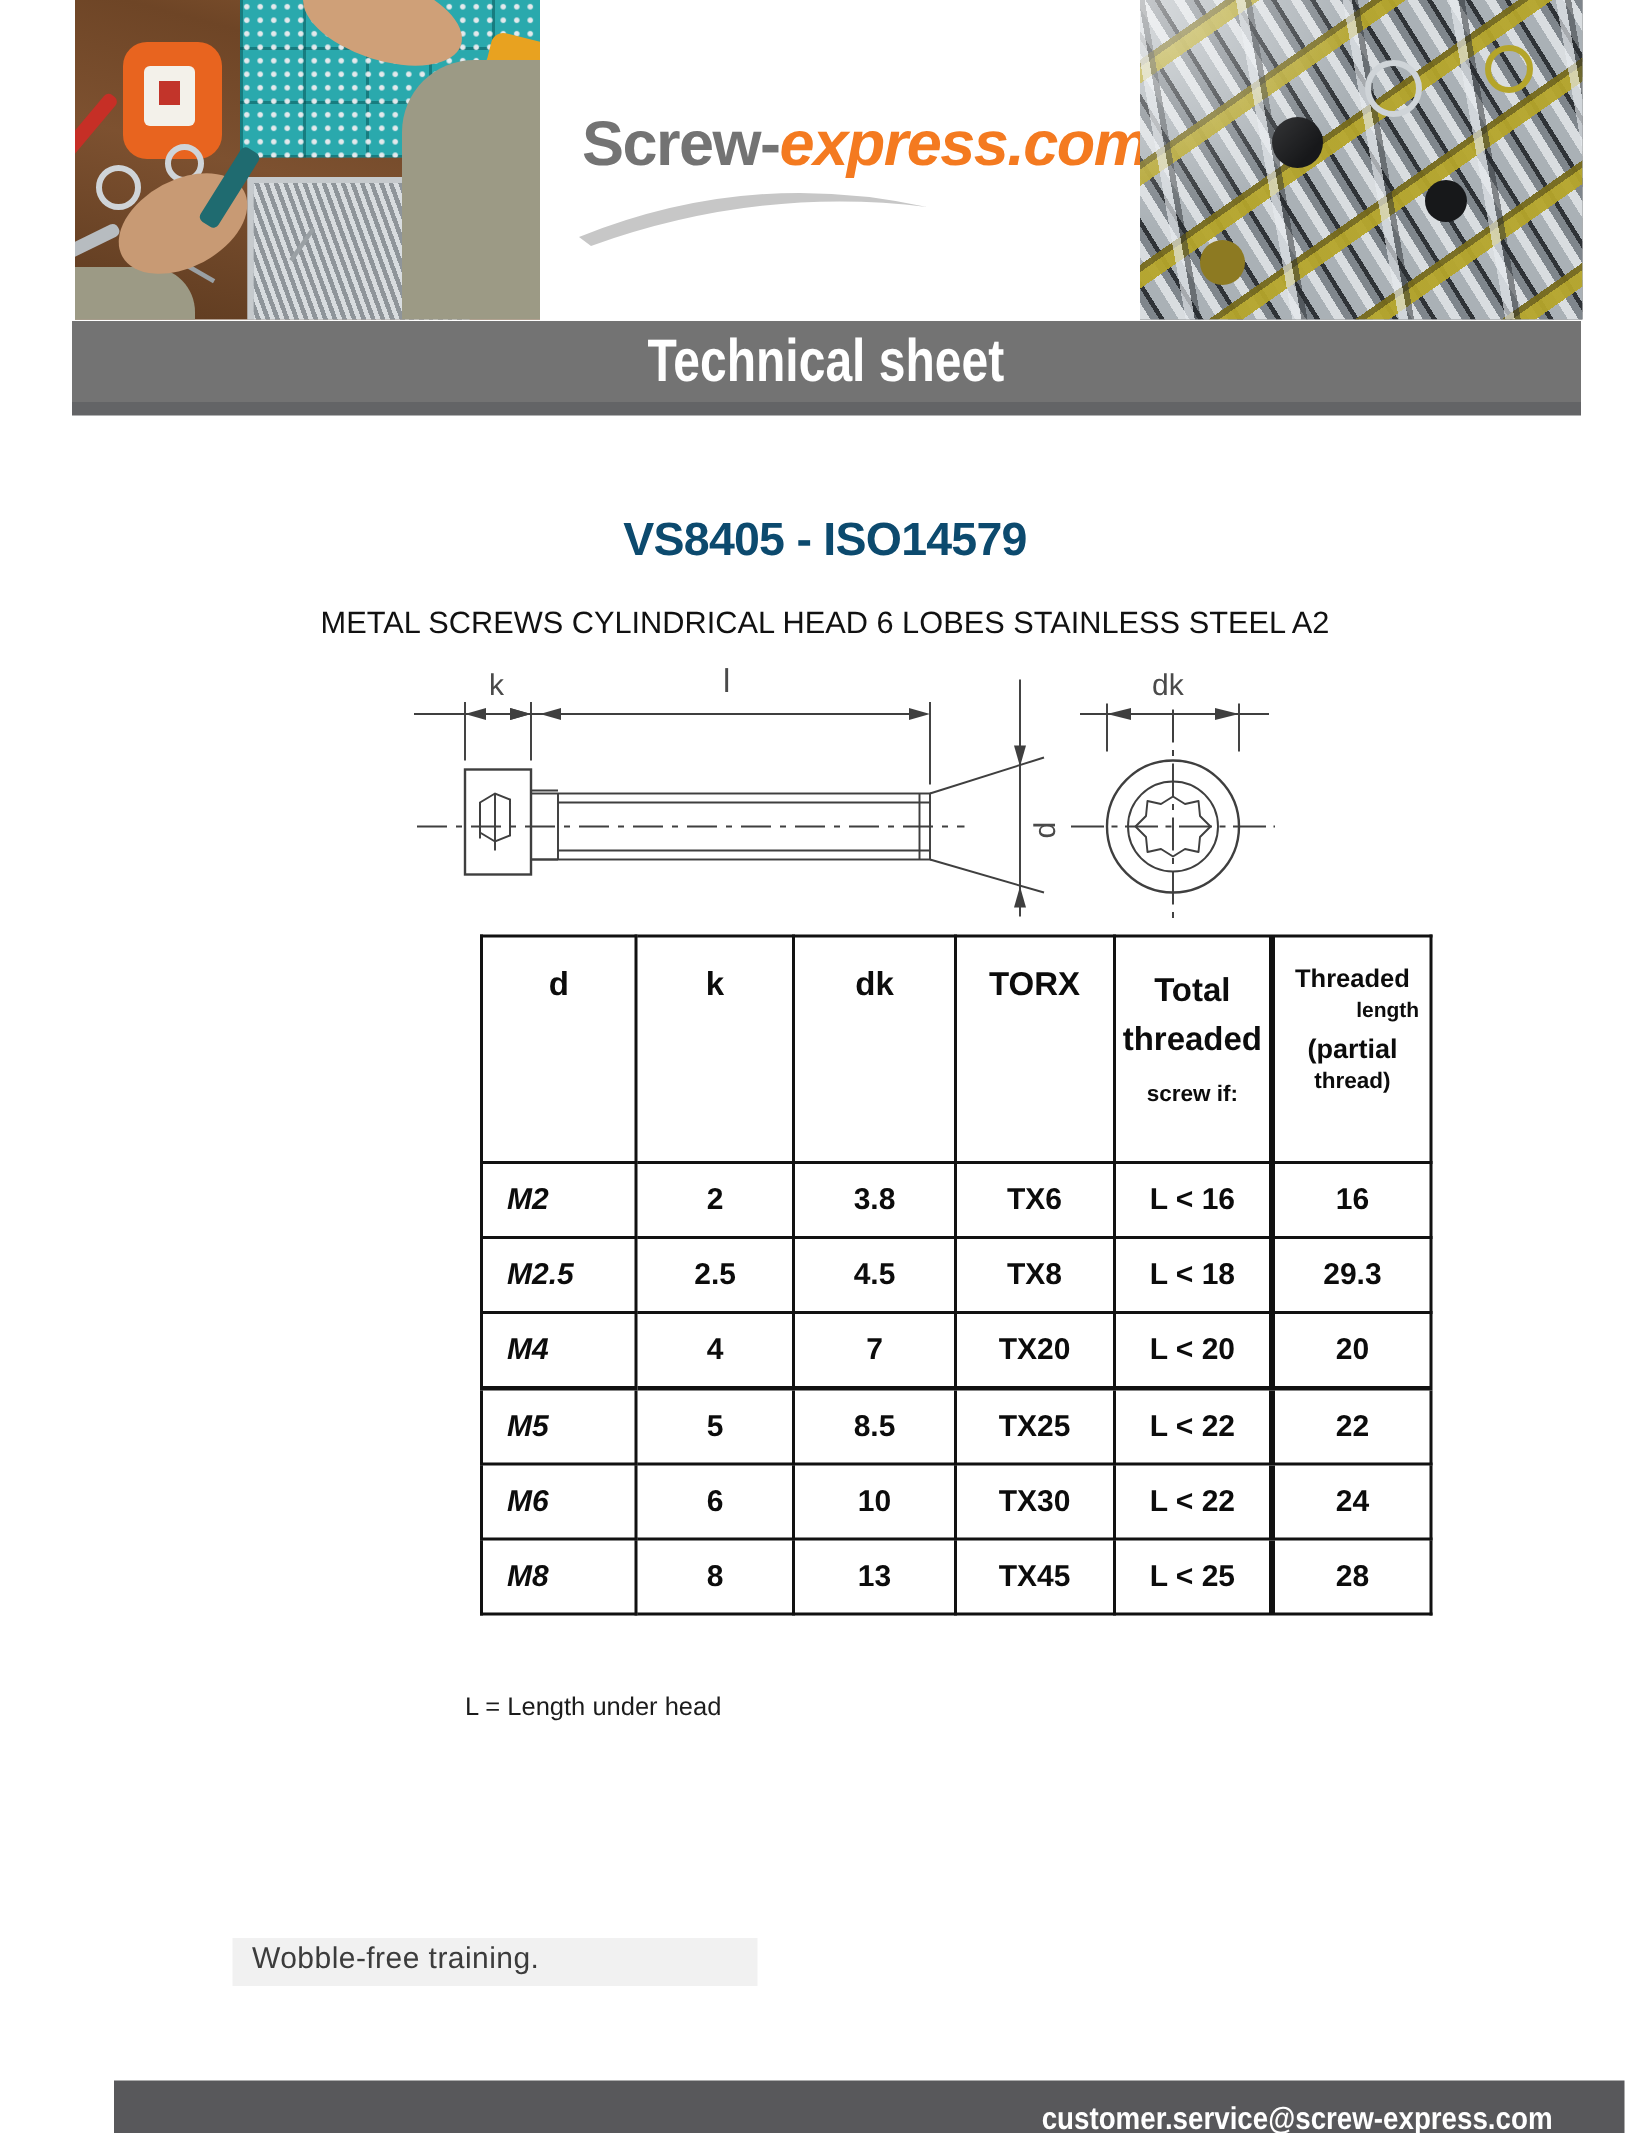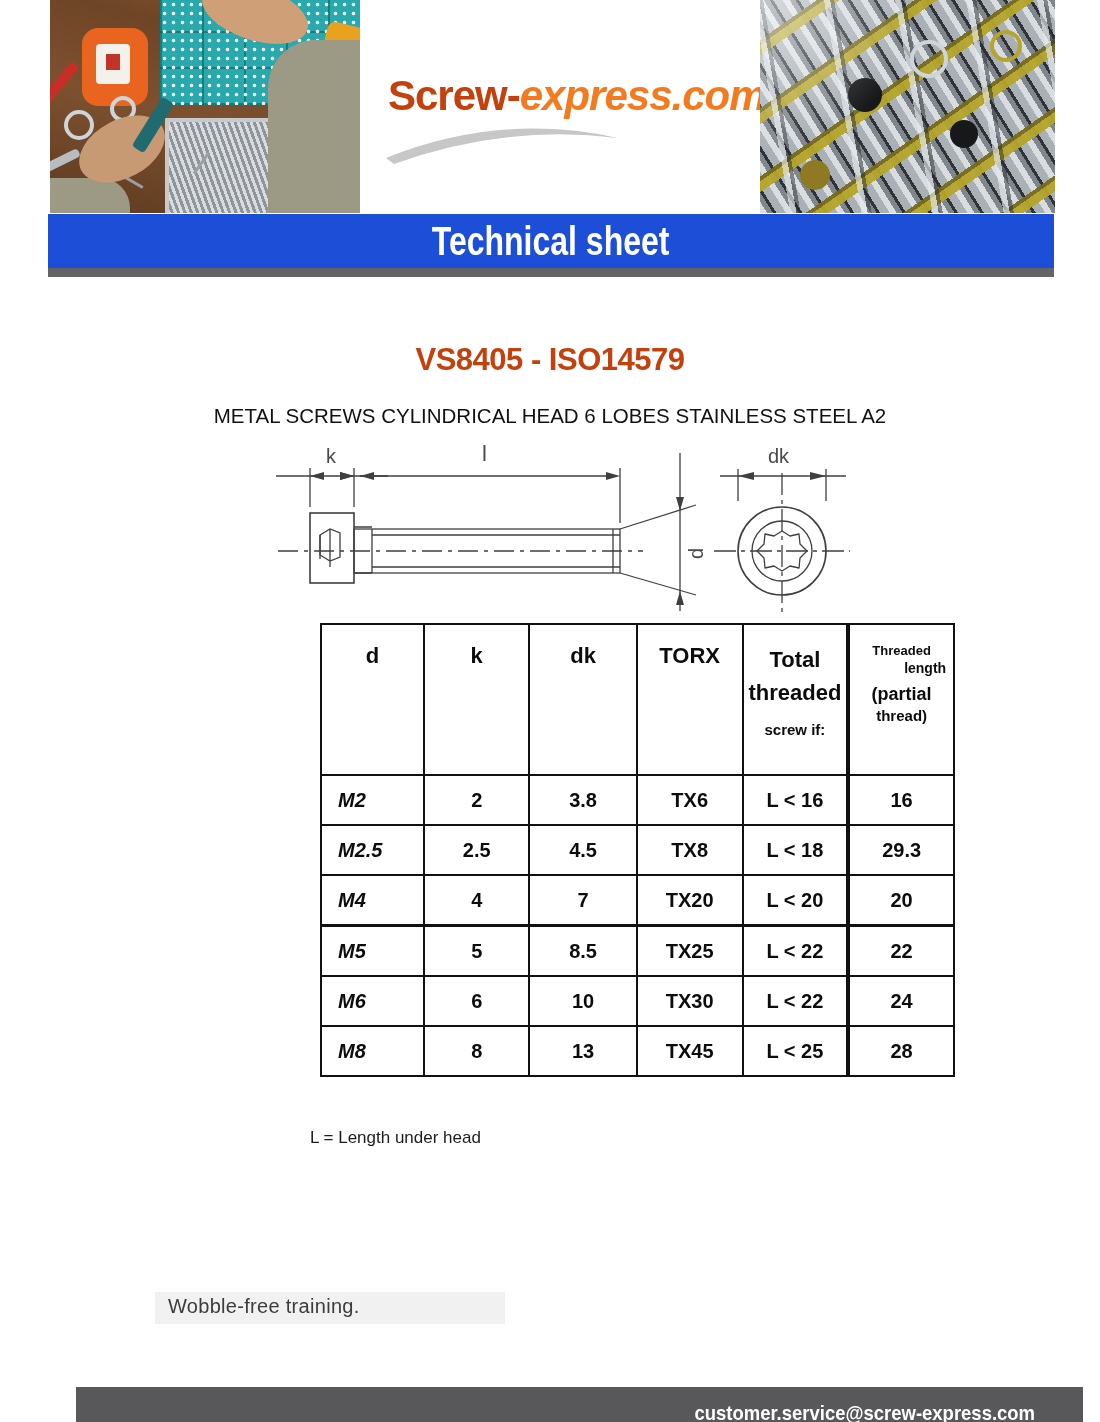--- a/index.html
+++ b/index.html
@@ -50,53 +50,53 @@
   .tool.red{left:4px;top:58px;width:10px;height:52px;transform:rotate(40deg);background:#c62f26;}
   .tool.wrench{left:2px;top:138px;width:9px;height:50px;transform:rotate(64deg);background:#b7bcc0;}
   .drill{position:absolute;left:268px;top:24px;width:42px;height:90px;background:#e8a220;border-radius:8px;
     transform:rotate(14deg);box-shadow:inset 0 -30px 0 #3a3a3a;}
   .scrap{position:absolute;width:3px;height:26px;background:#9aa0a4;}
 
   
   .logo-wrap{position:absolute;left:360px;top:0;width:400px;height:213px;background:#ffffff;}
   .logo-line{position:absolute;left:28px;top:72px;width:360px;white-space:nowrap;
     font-size:42px;font-weight:bold;letter-spacing:-1px;}
-  .logo-gray{color:#c2410c;}
+  .logo-gray{color:#737373;}
   .logo-orange{color:#f47a20;font-style:italic;}
   .swoosh{position:absolute;left:20px;top:118px;}
 
   
-  .banner{position:absolute;left:48px;top:214px;width:1006px;height:54px;background:#1d4ed8;
+  .banner{position:absolute;left:48px;top:214px;width:1006px;height:54px;background:#737373;
     display:flex;align-items:center;justify-content:center;}
   .banner-text{color:#ffffff;font-weight:bold;font-size:40px;letter-spacing:0;
     transform:scaleX(.8);transform-origin:center;}
   .gray-strip{position:absolute;left:48px;top:268px;width:1006px;height:9px;background:#636466;}
 
   
   .doc-title{position:absolute;left:0;top:342px;width:1100px;text-align:center;
-    font-size:31px;font-weight:bold;color:#c2410c;letter-spacing:-.5px;}
+    font-size:31px;font-weight:bold;color:#0c4a6e;letter-spacing:-.5px;}
   .doc-subtitle{position:absolute;left:0;top:404px;width:1100px;text-align:center;
     font-size:20.5px;font-weight:400;color:#111;}
 
   
   .diagram{position:absolute;left:268px;top:443px;}
 
   
   .spec-table{position:absolute;left:320px;top:623px;width:635px;border-collapse:collapse;table-layout:fixed;}
   .spec-table td,.spec-table th{border:2px solid #111;color:#0c0c0c;background:#fff;}
   .spec-table th{height:130px;vertical-align:top;padding-top:18px;font-weight:bold;font-size:22px;}
   .spec-table td{height:46px;font-size:20px;font-weight:bold;text-align:center;}
   .spec-table td.first{text-align:left;padding-left:16px;font-style:italic;}
   .spec-table .thick-left{border-left:4px solid #111;}
   .spec-table tr.thick-top td{border-top:3px solid #111;}
   .th-small{font-weight:400;font-size:13.5px;line-height:1.5;padding-top:24px;}
   .th-small .l2{display:block;margin-top:10px;font-size:15px;}
   .th-mixed{font-weight:400;padding-top:12px;}
   .th-mixed span{display:block;}
-  .th-mixed .m1{font-size:13px;}
+  .th-mixed .m1{font-size:17px;}
   .th-mixed .m2{font-size:14px;margin-top:2px;padding-left:47px;}
   .th-mixed .m3{font-size:18px;margin-top:8px;}
   .th-mixed .m4{font-size:15px;margin-top:2px;}
 
   .note{position:absolute;left:310px;top:1128px;font-size:17px;color:#1c1c1c;}
 
   .bottom-highlight{position:absolute;left:155px;top:1292px;width:350px;height:32px;background:#f1f1f1;}
   .bottom-text{position:absolute;left:168px;top:1295px;font-size:20px;color:#3c3c3c;letter-spacing:.3px;}
 
   

